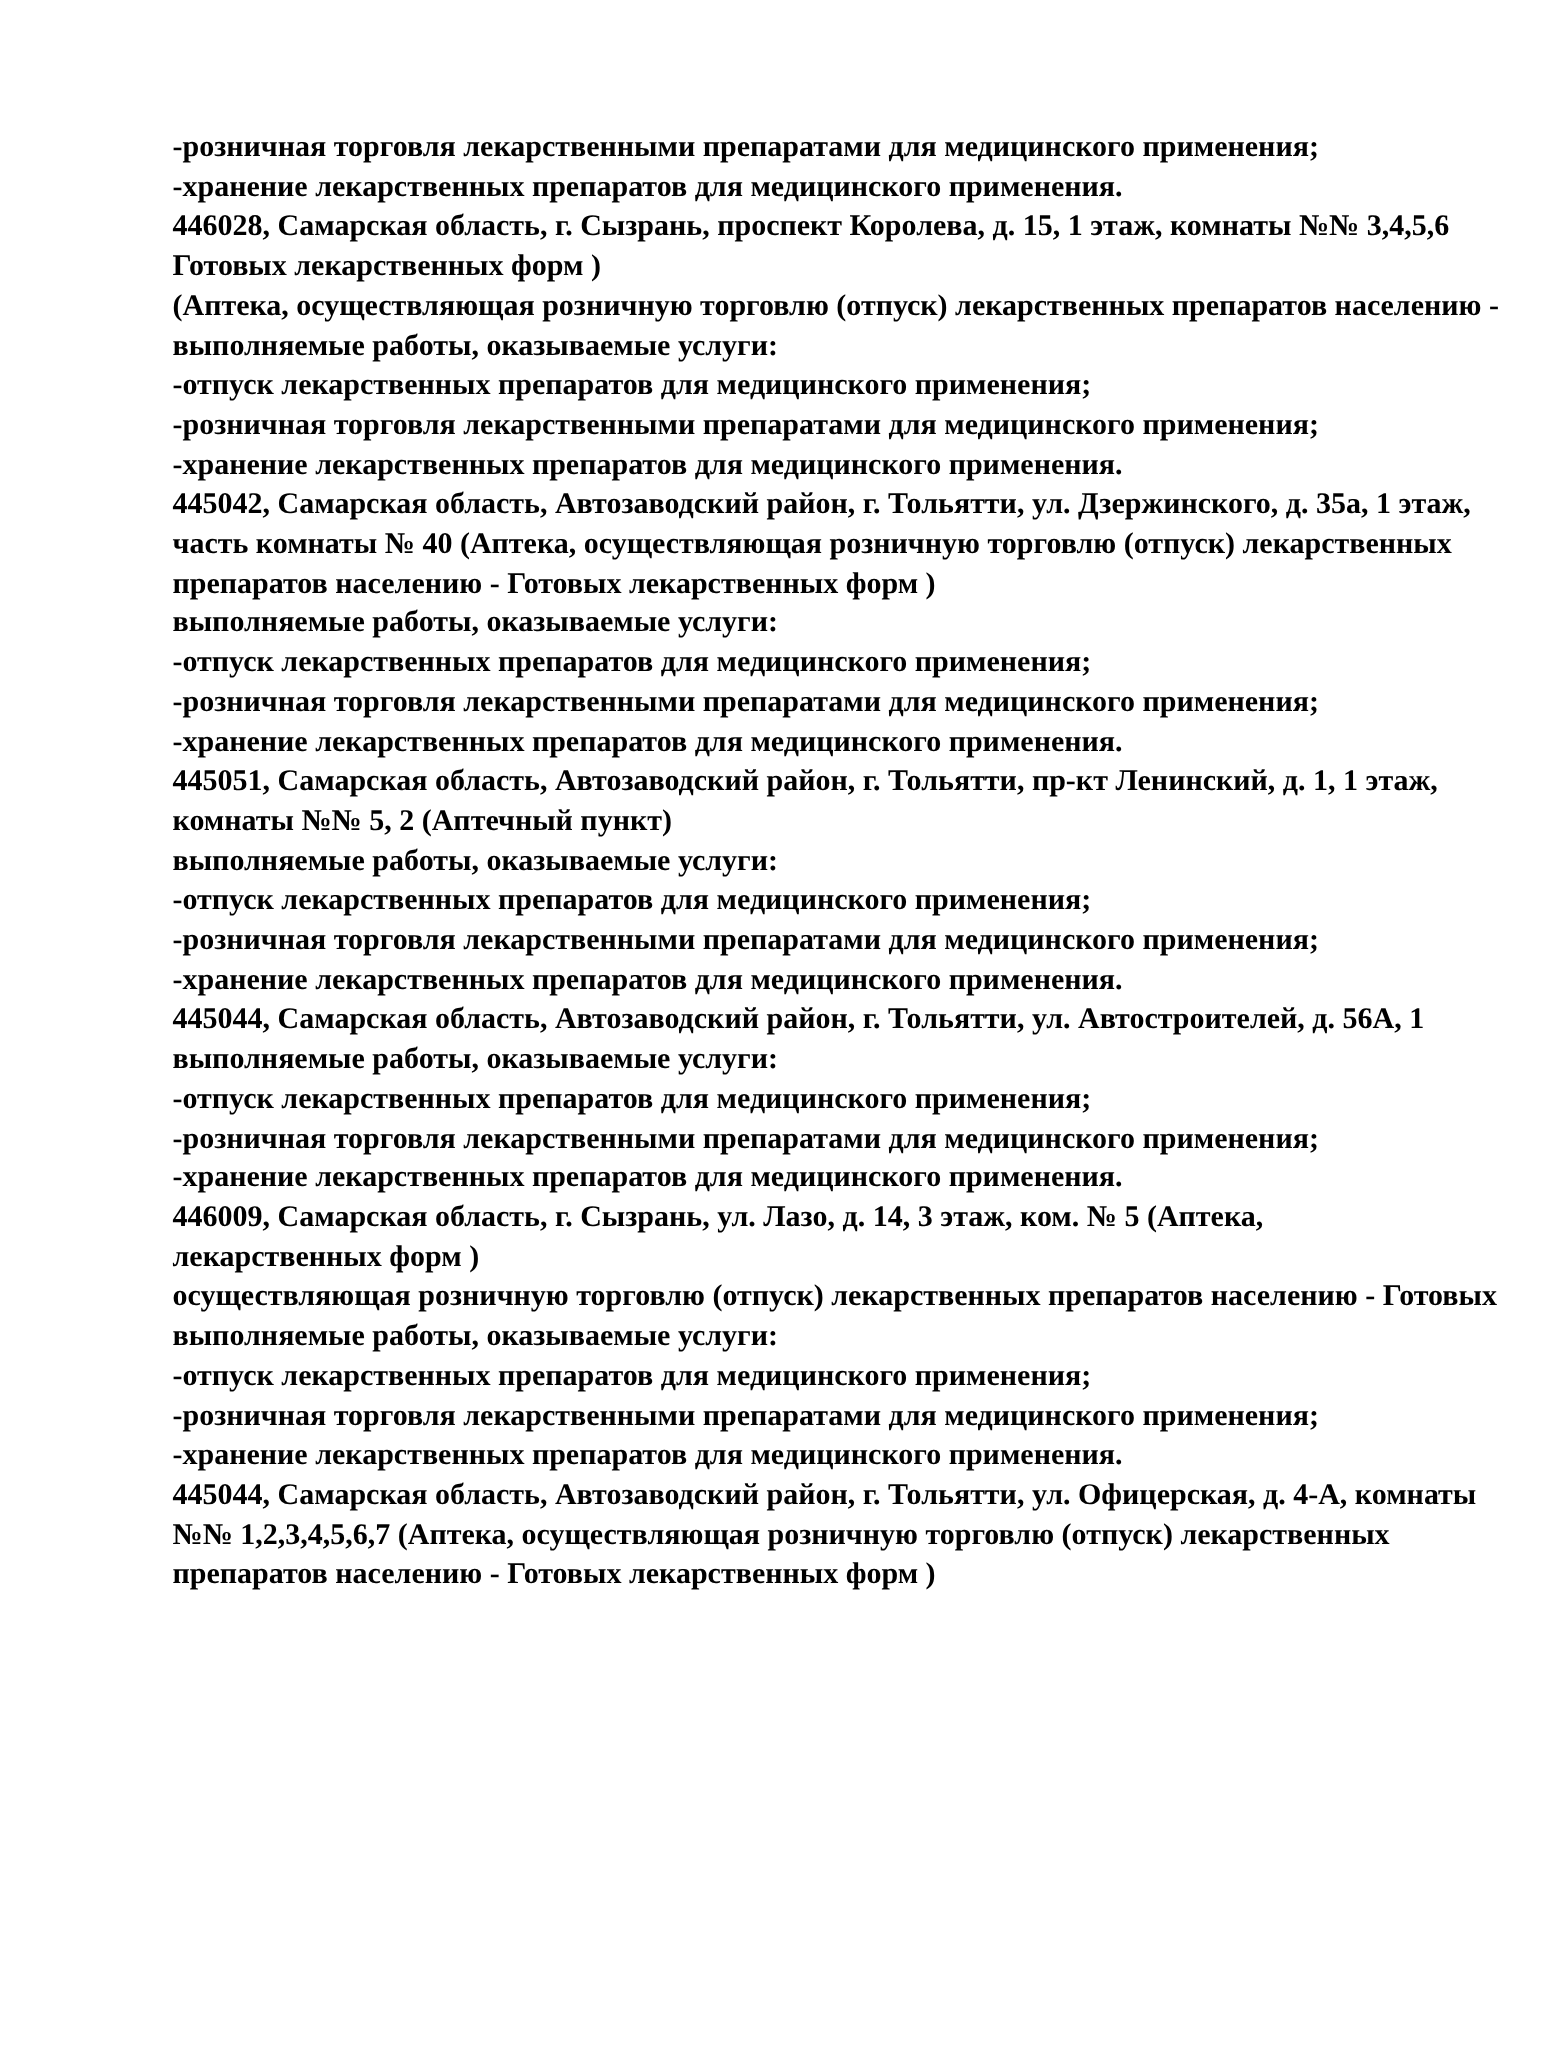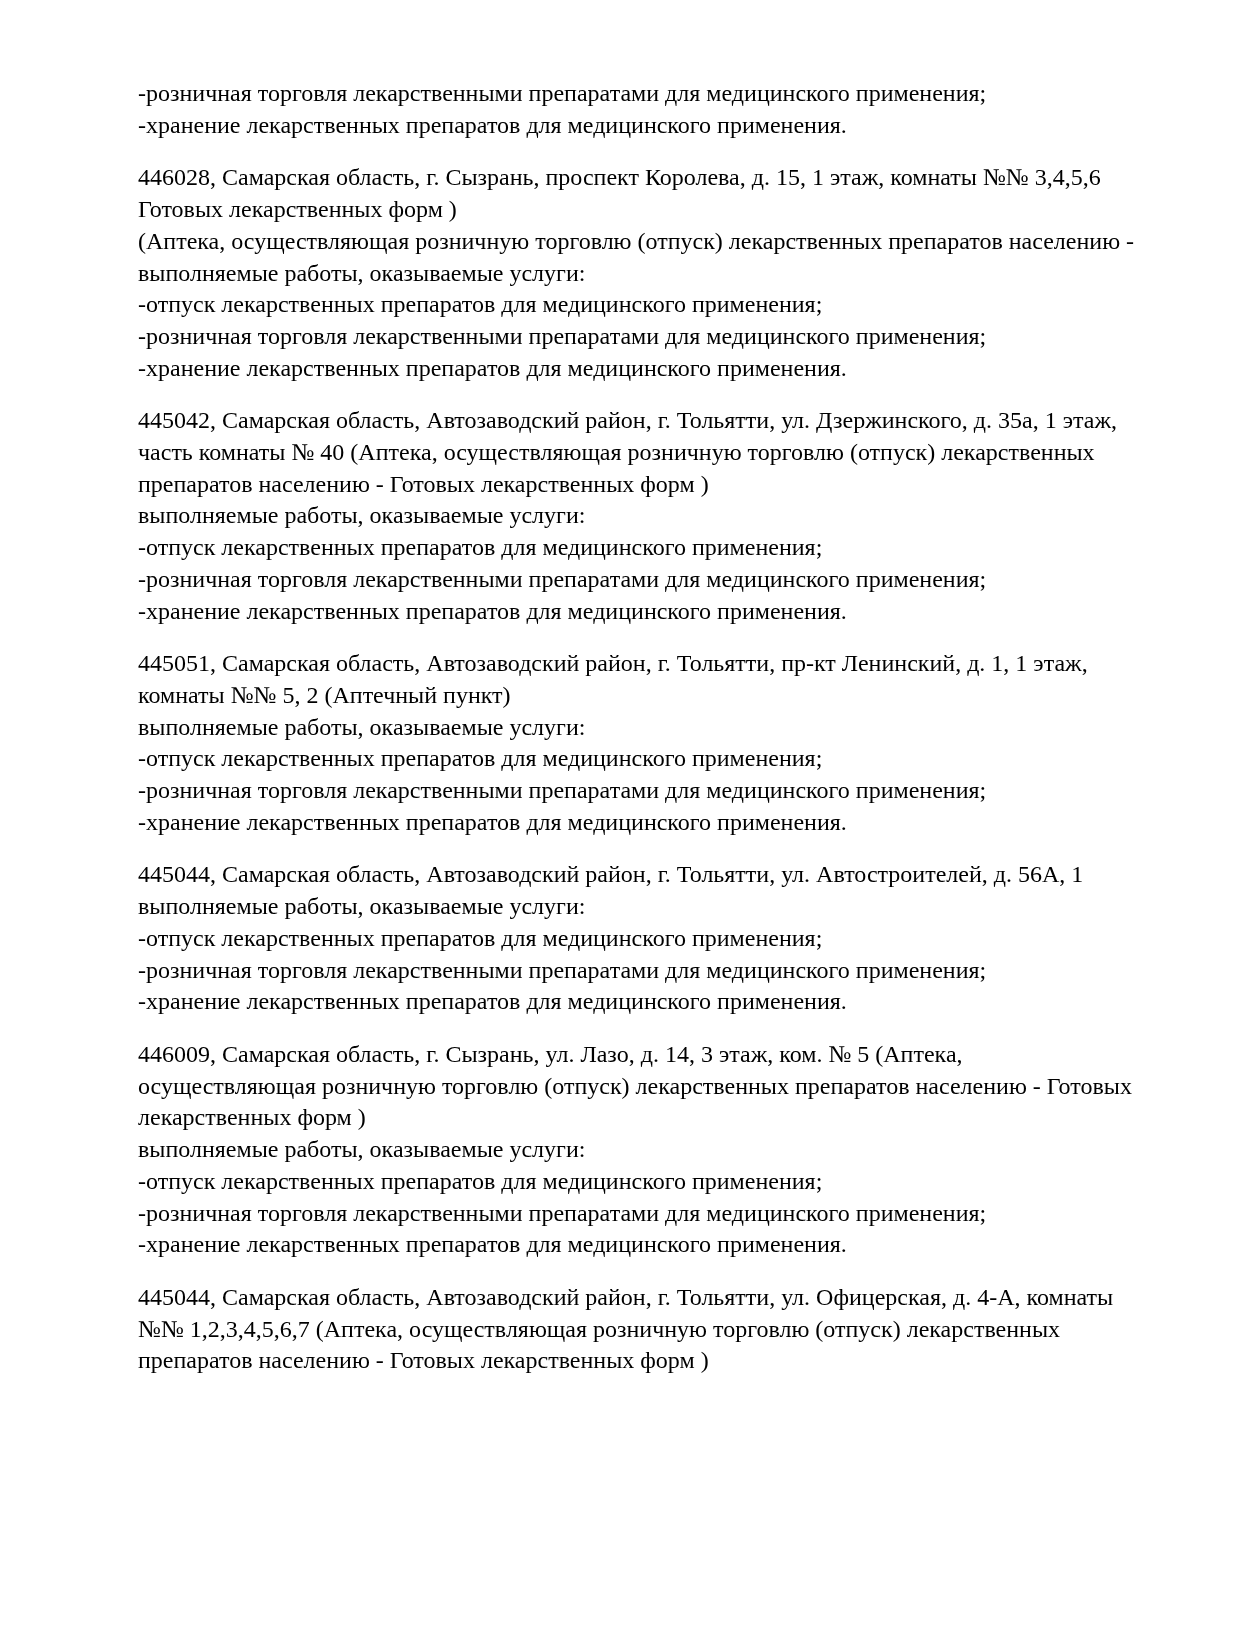--- a/index.html
+++ b/index.html
@@ -8,24 +8,25 @@
     width: 1240px;
     height: 1650px;
     font-family: "Liberation Serif", "DejaVu Serif", serif;
     color: #000000;
     overflow: hidden;
   }
   .page {
     width: 1240px;
     height: 1650px;
     background: #ffffff;
-    padding: 78px 40px 0 138px;
+    padding: 103px 40px 0 138px;
+    font-weight: bold;
   }
   .entry { display: block; }
-  .entry + .entry { margin-top: 21px; }
+  .entry + .entry { }
   .line {
     font-size: 24px;
     line-height: 31.7px;
     white-space: nowrap;
     text-align: left;
   }
 </style>
 </head>
 <body>
 
@@ -67,22 +68,22 @@
   <section class="entry">
       <div class="line">445044, Самарская область, Автозаводский район, г. Тольятти, ул. Автостроителей, д. 56А, 1</div>
       <div class="line">выполняемые работы, оказываемые услуги:</div>
       <div class="line">-отпуск лекарственных препаратов для медицинского применения;</div>
       <div class="line">-розничная торговля лекарственными препаратами для медицинского применения;</div>
       <div class="line">-хранение лекарственных препаратов для медицинского применения.</div>
     </section>
 
   <section class="entry">
       <div class="line">446009, Самарская область, г. Сызрань, ул. Лазо, д. 14, 3 этаж, ком. № 5 (Аптека,</div>
+      <div class="line">лекарственных форм )</div>
       <div class="line">осуществляющая розничную торговлю (отпуск) лекарственных препаратов населению - Готовых</div>
-      <div class="line">лекарственных форм )</div>
       <div class="line">выполняемые работы, оказываемые услуги:</div>
       <div class="line">-отпуск лекарственных препаратов для медицинского применения;</div>
       <div class="line">-розничная торговля лекарственными препаратами для медицинского применения;</div>
       <div class="line">-хранение лекарственных препаратов для медицинского применения.</div>
     </section>
 
   <section class="entry">
       <div class="line">445044, Самарская область, Автозаводский район, г. Тольятти, ул. Офицерская, д. 4-А, комнаты</div>
       <div class="line">№№ 1,2,3,4,5,6,7 (Аптека, осуществляющая розничную торговлю (отпуск) лекарственных</div>
       <div class="line">препаратов населению - Готовых лекарственных форм )</div>

